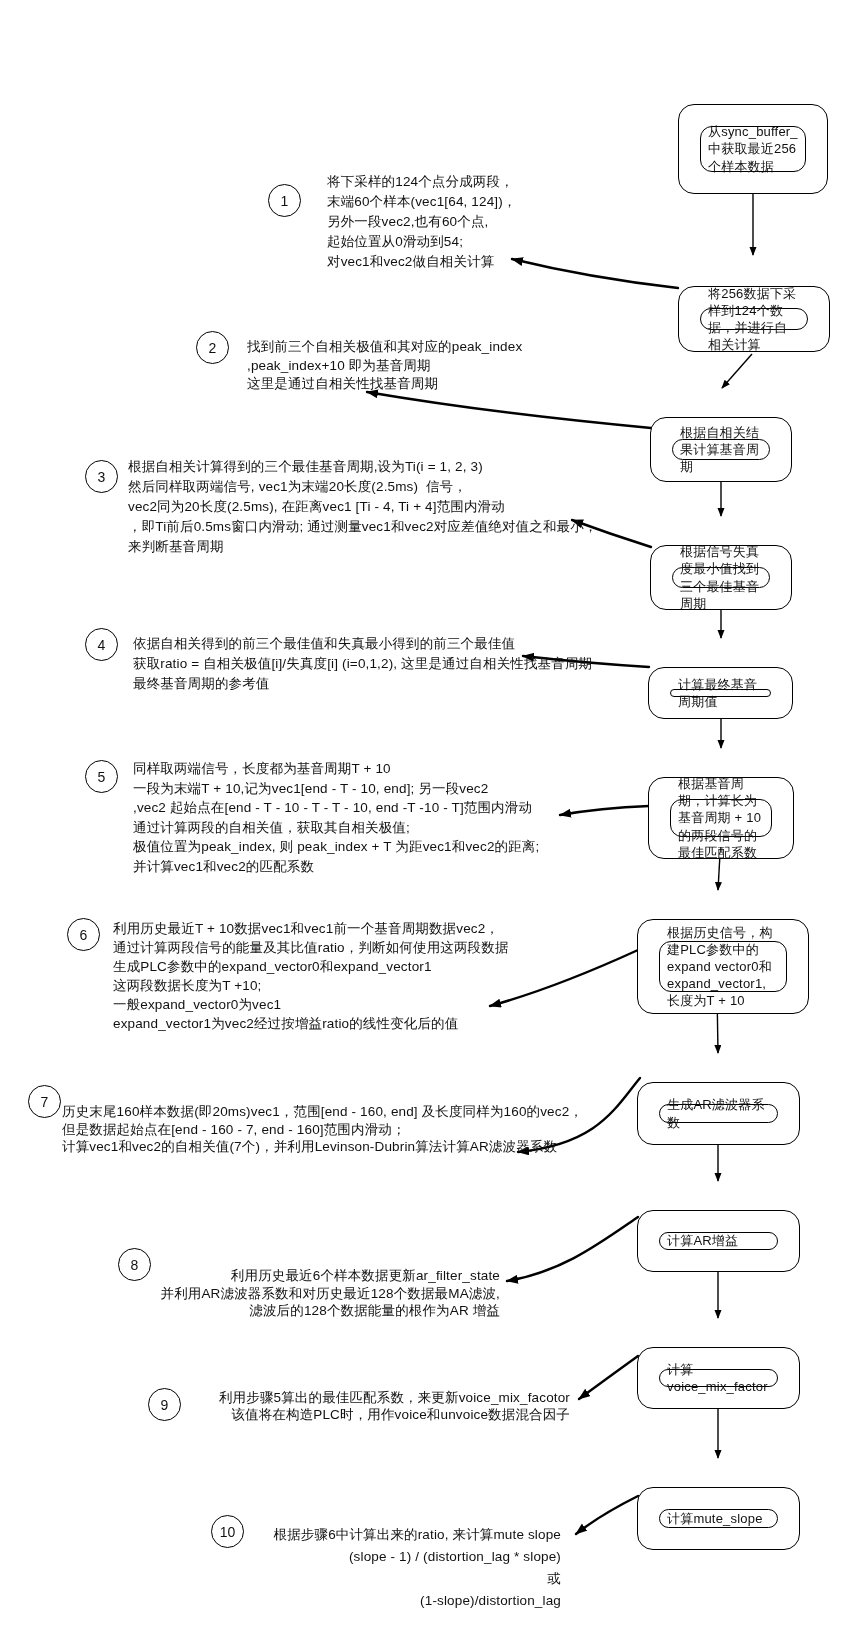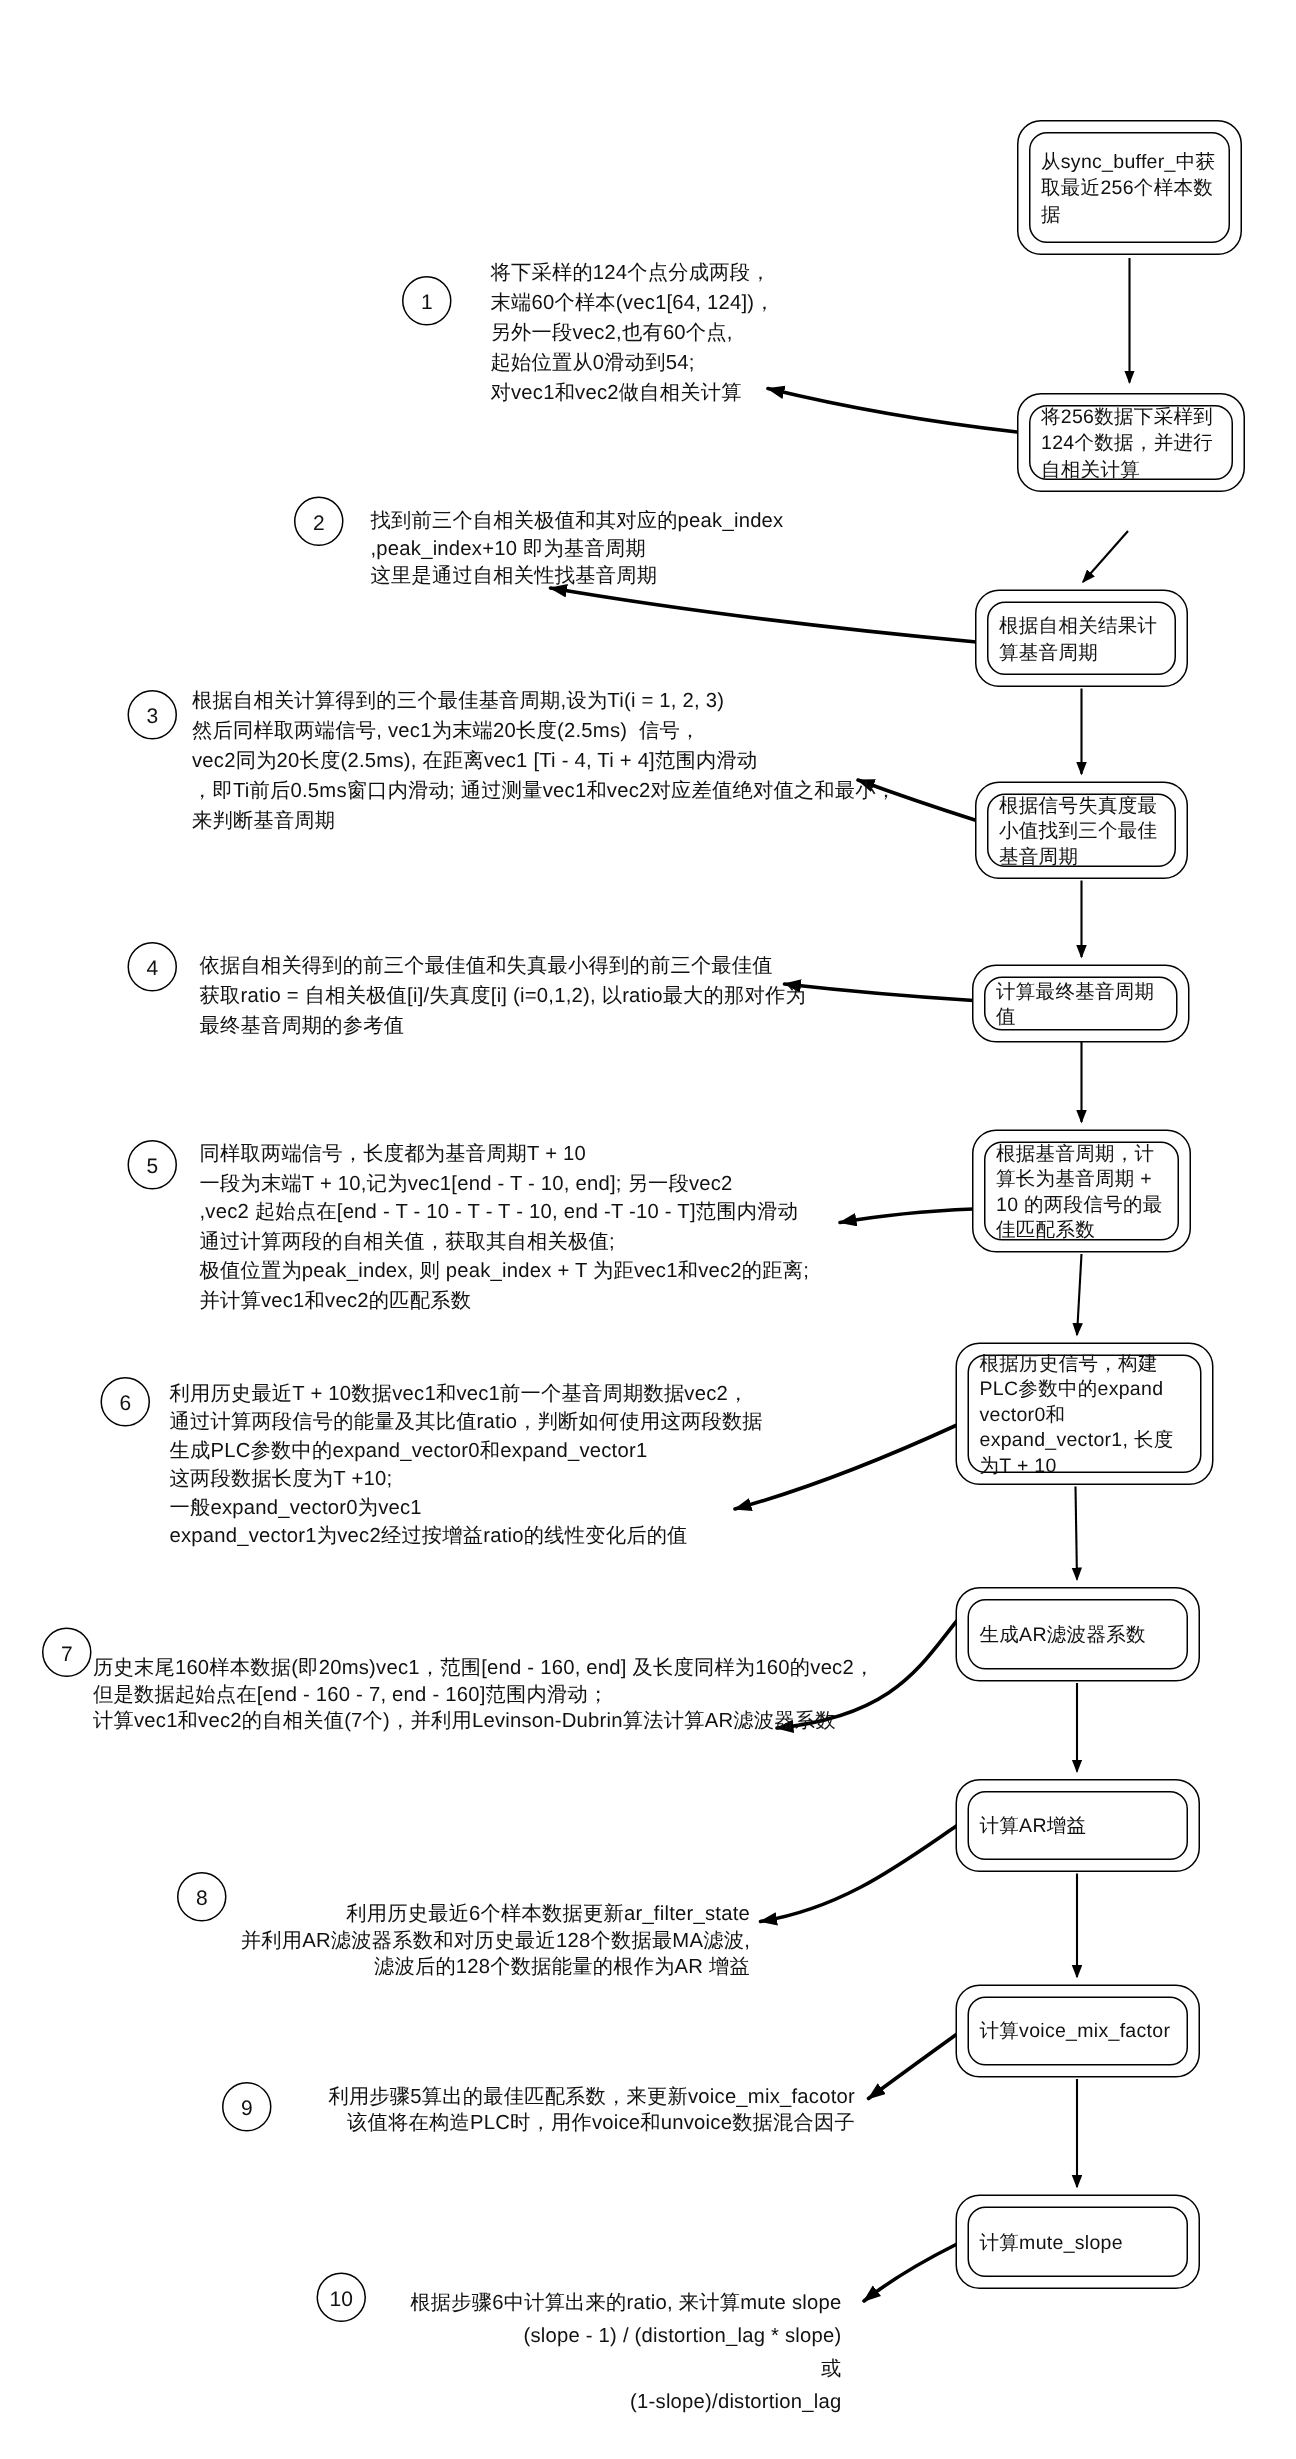--- a/index.html
+++ b/index.html
@@ -3,21 +3,21 @@
 <meta charset="utf-8">
 <style>
   html,body{margin:0;padding:0;background:#fff;}
   .canvas{
     position:relative;width:864px;height:1639px;background:#fff;overflow:hidden;
     font-family:"Liberation Sans","DejaVu Sans",sans-serif;color:#111;
   }
   svg.layer{position:absolute;left:0;top:0;width:864px;height:1639px;pointer-events:none;}
   .node{
     position:absolute;box-sizing:border-box;
-    border:1.6px solid #000;border-radius:16px;padding:7px;background:#fff;
+    border:1.6px solid #000;border-radius:16px;padding:21px;background:#fff;margin-top:24px;
   }
   .node-inner{
     box-sizing:border-box;width:100%;height:100%;
     border:1.6px solid #000;border-radius:12px;
     display:flex;align-items:center;padding:3px 7px;
   }
   .node-text{font-size:13px;line-height:1.32;letter-spacing:.2px;}
   .circle{
     position:absolute;box-sizing:border-box;width:33px;height:33px;
     border:1.6px solid #000;border-radius:50%;
@@ -165,21 +165,21 @@
 对vec1和vec2做自相关计算</div>
   <div class="ann" style="left:247px;top:338px;line-height:18.5px">找到前三个自相关极值和其对应的peak_index
 ,peak_index+10 即为基音周期
 这里是通过自相关性找基音周期</div>
   <div class="ann" style="left:128px;top:457px;line-height:20px">根据自相关计算得到的三个最佳基音周期,设为Ti(i = 1, 2, 3)
 然后同样取两端信号, vec1为末端20长度(2.5ms)  信号，
 vec2同为20长度(2.5ms), 在距离vec1 [Ti - 4, Ti + 4]范围内滑动
 ，即Ti前后0.5ms窗口内滑动; 通过测量vec1和vec2对应差值绝对值之和最小，
 来判断基音周期</div>
   <div class="ann" style="left:133px;top:634px;line-height:20px">依据自相关得到的前三个最佳值和失真最小得到的前三个最佳值
-获取ratio = 自相关极值[i]/失真度[i] (i=0,1,2), 以ratio最大的那对作为
+获取ratio = 自相关极值[i]/失真度[i] (i=0,1,2), 这里是通过自相关性找基音周期
 最终基音周期的参考值</div>
   <div class="ann" style="left:133px;top:759px;line-height:19.5px">同样取两端信号，长度都为基音周期T + 10
 一段为末端T + 10,记为vec1[end - T - 10, end]; 另一段vec2
 ,vec2 起始点在[end - T - 10 - T - T - 10, end -T -10 - T]范围内滑动
 通过计算两段的自相关值，获取其自相关极值;
 极值位置为peak_index, 则 peak_index + T 为距vec1和vec2的距离;
 并计算vec1和vec2的匹配系数</div>
   <div class="ann" style="left:113px;top:919px;line-height:19px">利用历史最近T + 10数据vec1和vec1前一个基音周期数据vec2，
 通过计算两段信号的能量及其比值ratio，判断如何使用这两段数据
 生成PLC参数中的expand_vector0和expand_vector1

